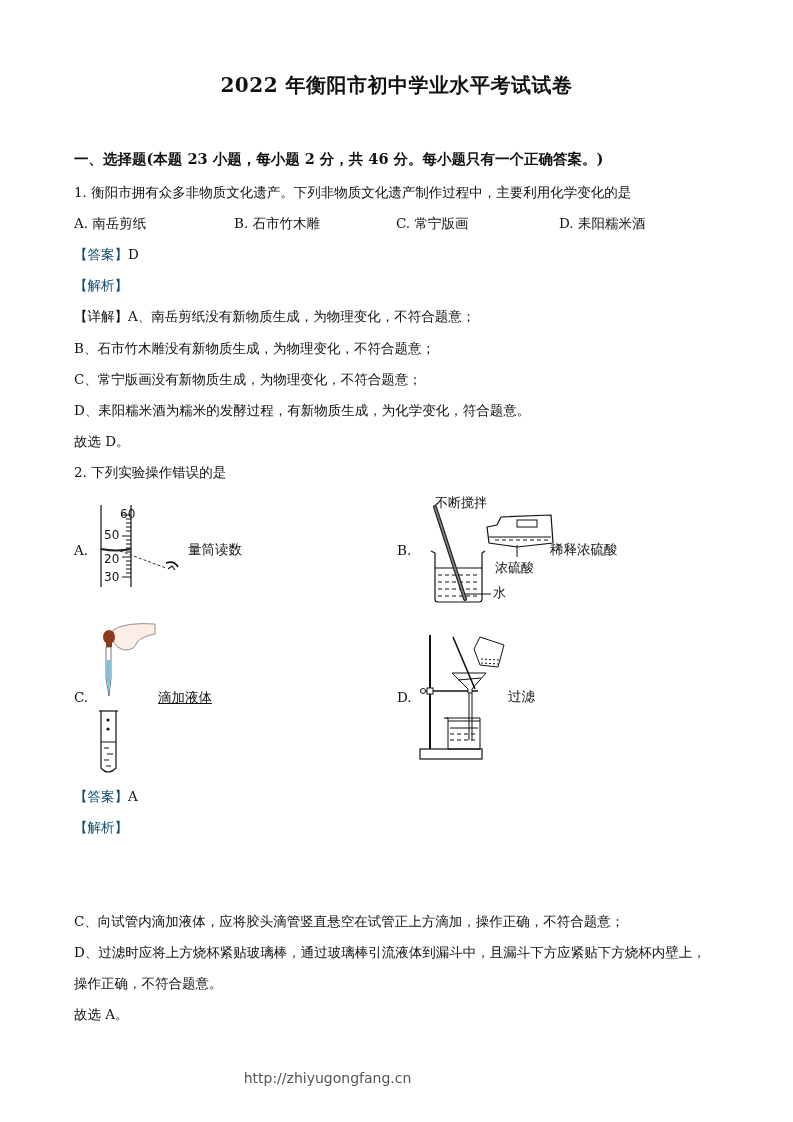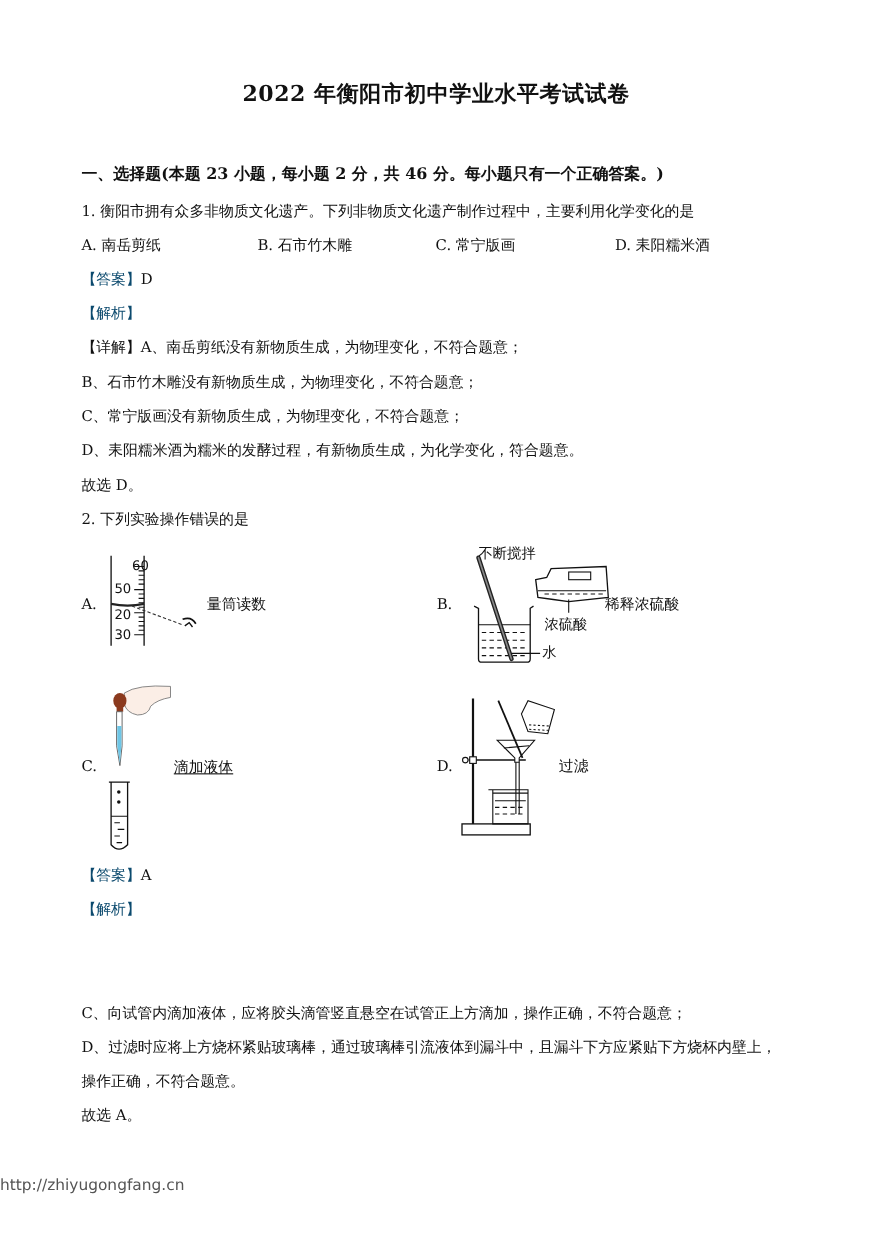--- a/index.html
+++ b/index.html
@@ -19,21 +19,21 @@
       position: absolute; left: 74px; font-size: 13.5px; white-space: nowrap;
       line-height: 18px;
     }
     .section { font-weight: bold; font-size: 14.5px; top: 150px; }
     .accent { color: #0c4a6e; }
     .opts { position: absolute; left: 74px; width: 640px; font-size: 13.5px; line-height: 18px; }
     .opt { position: absolute; top: 0; white-space: nowrap; }
     .fig { position: absolute; }
     .fig-label { position: absolute; font-size: 13.5px; white-space: nowrap; }
     .footer {
-      position: absolute; top: 1070px; left: 0; width: 655px; text-align: left;
+      position: absolute; top: 1070px; left: 0; width: 655px; text-align: center;
       font-family: "DejaVu Sans", sans-serif; font-size: 14px; color: #555;
     }
   </style>
 </head>
 <body>
 
 <div class="page">
 
   <div class="title t1">2022 年衡阳市初中学业水平考试试卷</div>
 

